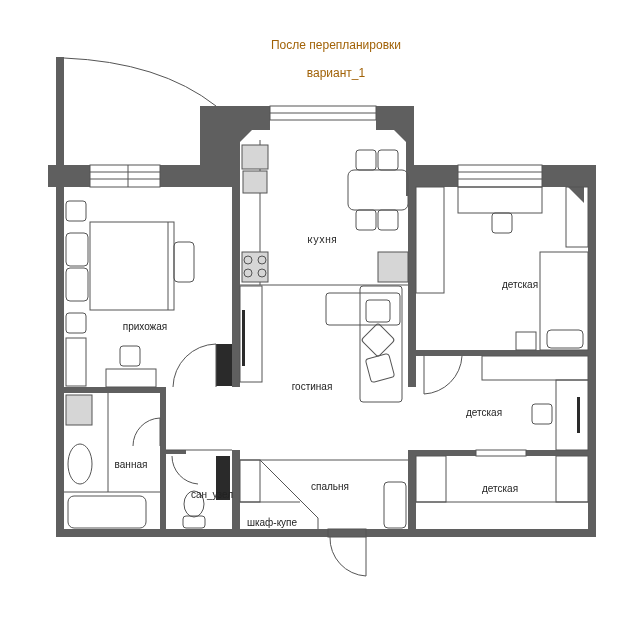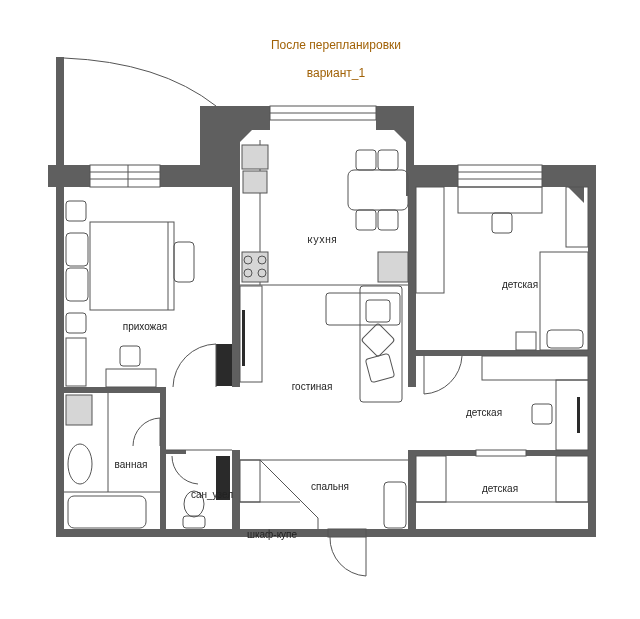--- a/index.html
+++ b/index.html
@@ -157,14 +157,14 @@
 </svg>
 
 <div class="lbl" style="left:322px;top:240px;font-family:Liberation Mono, monospace;">кухня</div>
 <div class="lbl" style="left:145px;top:326px;">прихожая</div>
 <div class="lbl" style="left:488px;top:284px;margin-left:32px;">детская</div>
 <div class="lbl" style="left:312px;top:360px;margin-top:26px;">гостиная</div>
 <div class="lbl" style="left:484px;top:412px;">детская</div>
 <div class="lbl" style="left:131px;top:464px;">ванная</div>
 <div class="lbl" style="left:192px;top:494px;margin-left:20px;">сан_узел</div>
 <div class="lbl" style="left:330px;top:486px;">спальня</div>
-<div class="lbl" style="left:272px;top:534px;">шкаф-купе</div>
+<div class="lbl" style="left:272px;top:522px;">шкаф-купе</div>
 <div class="lbl" style="left:500px;top:488px;">детская</div>
 
 </body></html>

